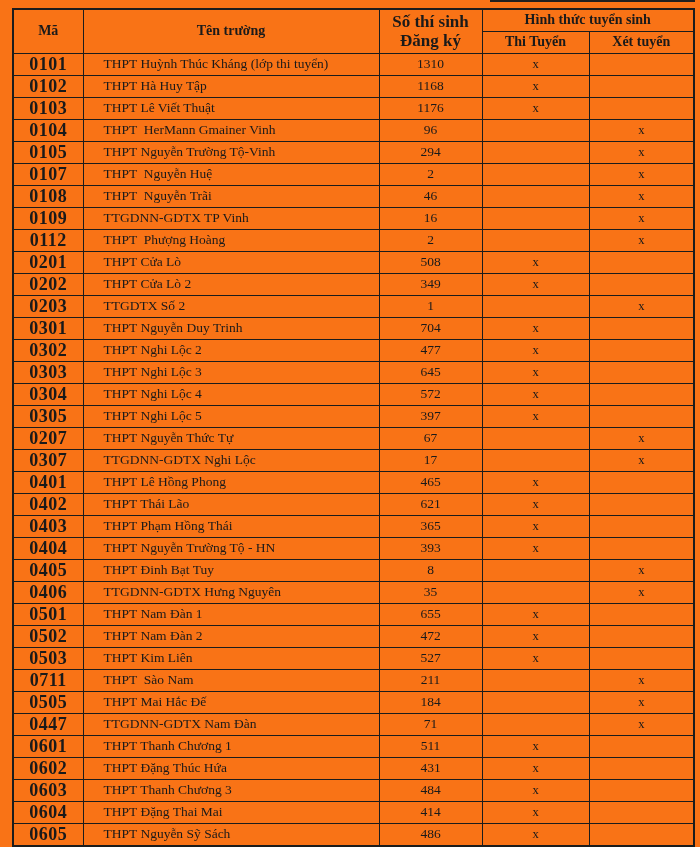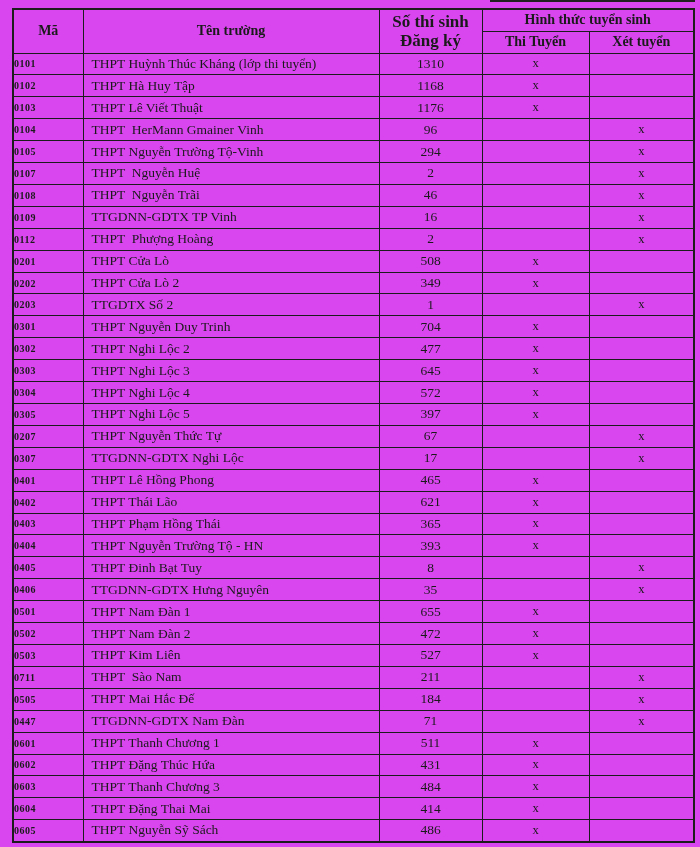--- a/index.html
+++ b/index.html
@@ -6,21 +6,21 @@
   html, body {
     width: 700px;
     background: #ffffff;
     font-family: "Liberation Serif", "DejaVu Serif", serif;
     color: #1a1a1a;
   }
   .page {
     position: relative;
     width: 700px;
     height: 847px;
-    background: #d946ef;
+    background: #f97316;
     overflow: hidden;
   }
   .artifact-line {
     position: absolute;
     left: 490px;
     top: 0;
     width: 205px;
     height: 2px;
     background: #1f1f1f;
   }
@@ -44,28 +44,29 @@
   .school-table thead tr { height: 22px; }
   .school-table tbody tr { height: 21.92px; }
   .school-table th {
     font-size: 14px;
     font-weight: bold;
     text-align: center;
     line-height: 1.15;
   }
   th.th-candidates { font-size: 17px; }
   td.td-code {
-    font-size: 10px;
+    font-size: 18px;
     font-weight: bold;
+    text-align: center;
     letter-spacing: 0.5px;
   }
   td.td-school {
     font-size: 13.5px;
     text-align: left;
-    padding-left: 8px;
+    padding-left: 20px;
     white-space: pre;
   }
   td.td-count {
     font-size: 13.5px;
     font-weight: normal;
     text-align: center;
   }
   td.td-mark {
     font-size: 12.5px;
     text-align: center;

